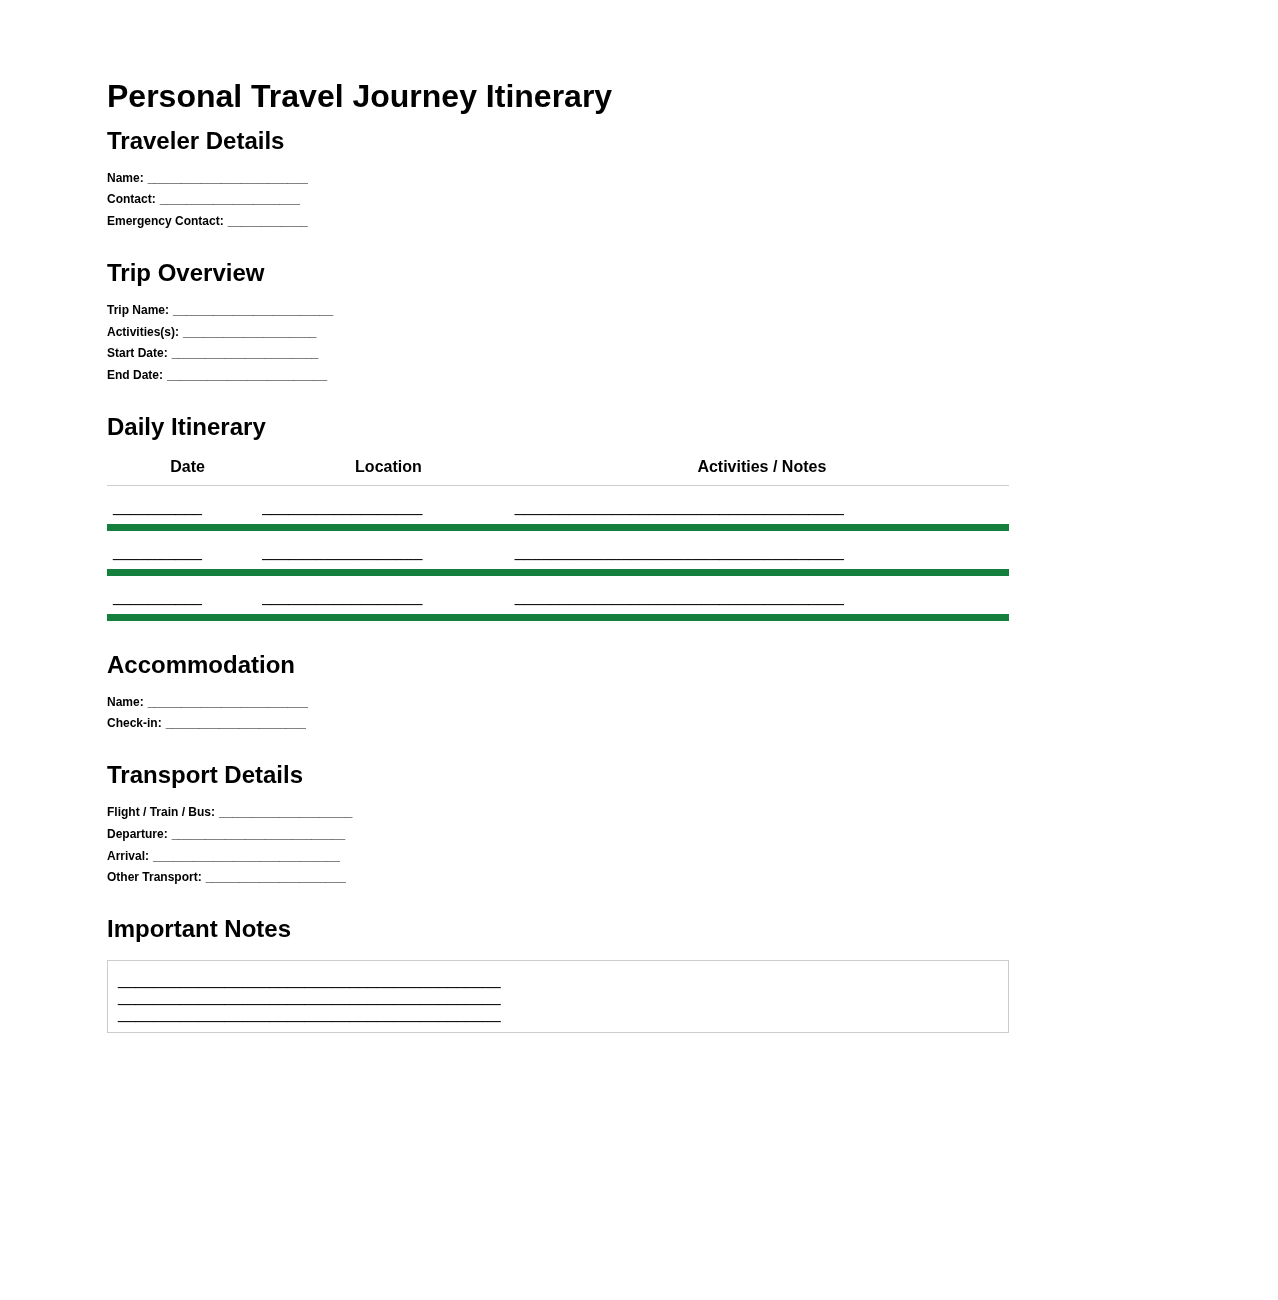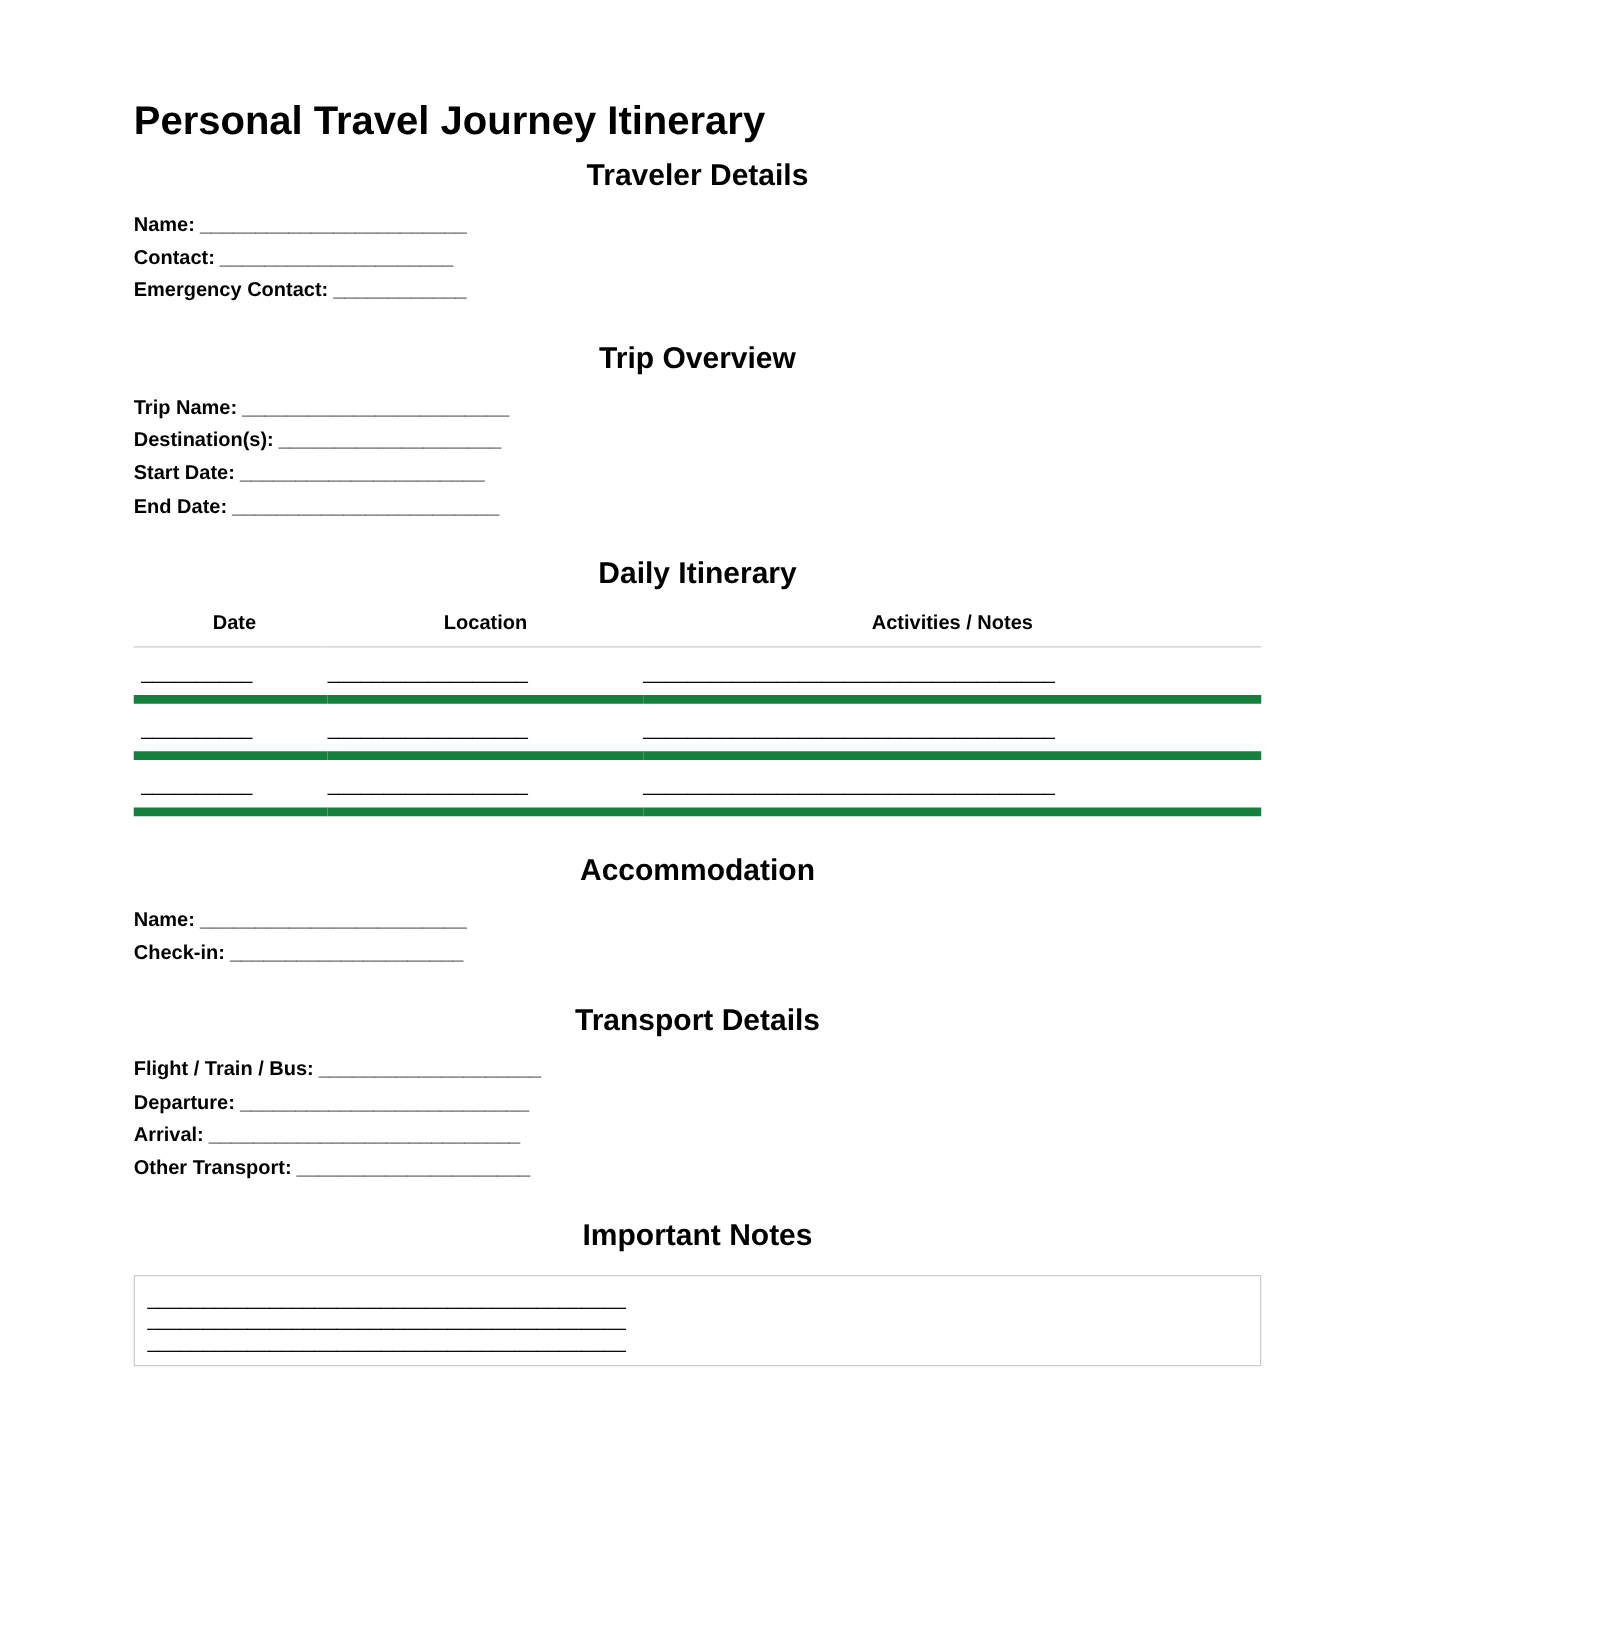--- a/index.html
+++ b/index.html
@@ -18,25 +18,24 @@
     font-size: 32px;
     font-weight: bold;
     line-height: 1.15;
     margin: 0 0 12px 0;
   }
   h2.section-heading {
     font-size: 24px;
     font-weight: bold;
     line-height: 1.2;
     margin: 30px 0 16px 0;
-    text-align: center;
   }
   h2.section-heading.first { margin-top: 0; }
   p.field {
-    font-size: 16px;
+    font-size: 12px;
     font-weight: bold;
     line-height: 1.15;
     margin: 0 0 8px 0;
     white-space: nowrap;
   }
   p.field .blank { padding-left: 4px; }
   table.itinerary {
     width: 100%;
     border-collapse: collapse;
     margin-top: 6px;
@@ -88,21 +87,21 @@
   </p>
   <p class="field">
     <span>Emergency Contact:</span><span class="blank">____________</span>
   </p>
 
   <h2 class="section-heading">Trip Overview</h2>
   <p class="field">
     <span>Trip Name:</span><span class="blank">________________________</span>
   </p>
   <p class="field">
-    <span>Destination(s):</span><span class="blank">____________________</span>
+    <span>Activities(s):</span><span class="blank">____________________</span>
   </p>
   <p class="field">
     <span>Start Date:</span><span class="blank">______________________</span>
   </p>
   <p class="field">
     <span>End Date:</span><span class="blank">________________________</span>
   </p>
 
   <h2 class="section-heading">Daily Itinerary</h2>
   <table class="itinerary">

